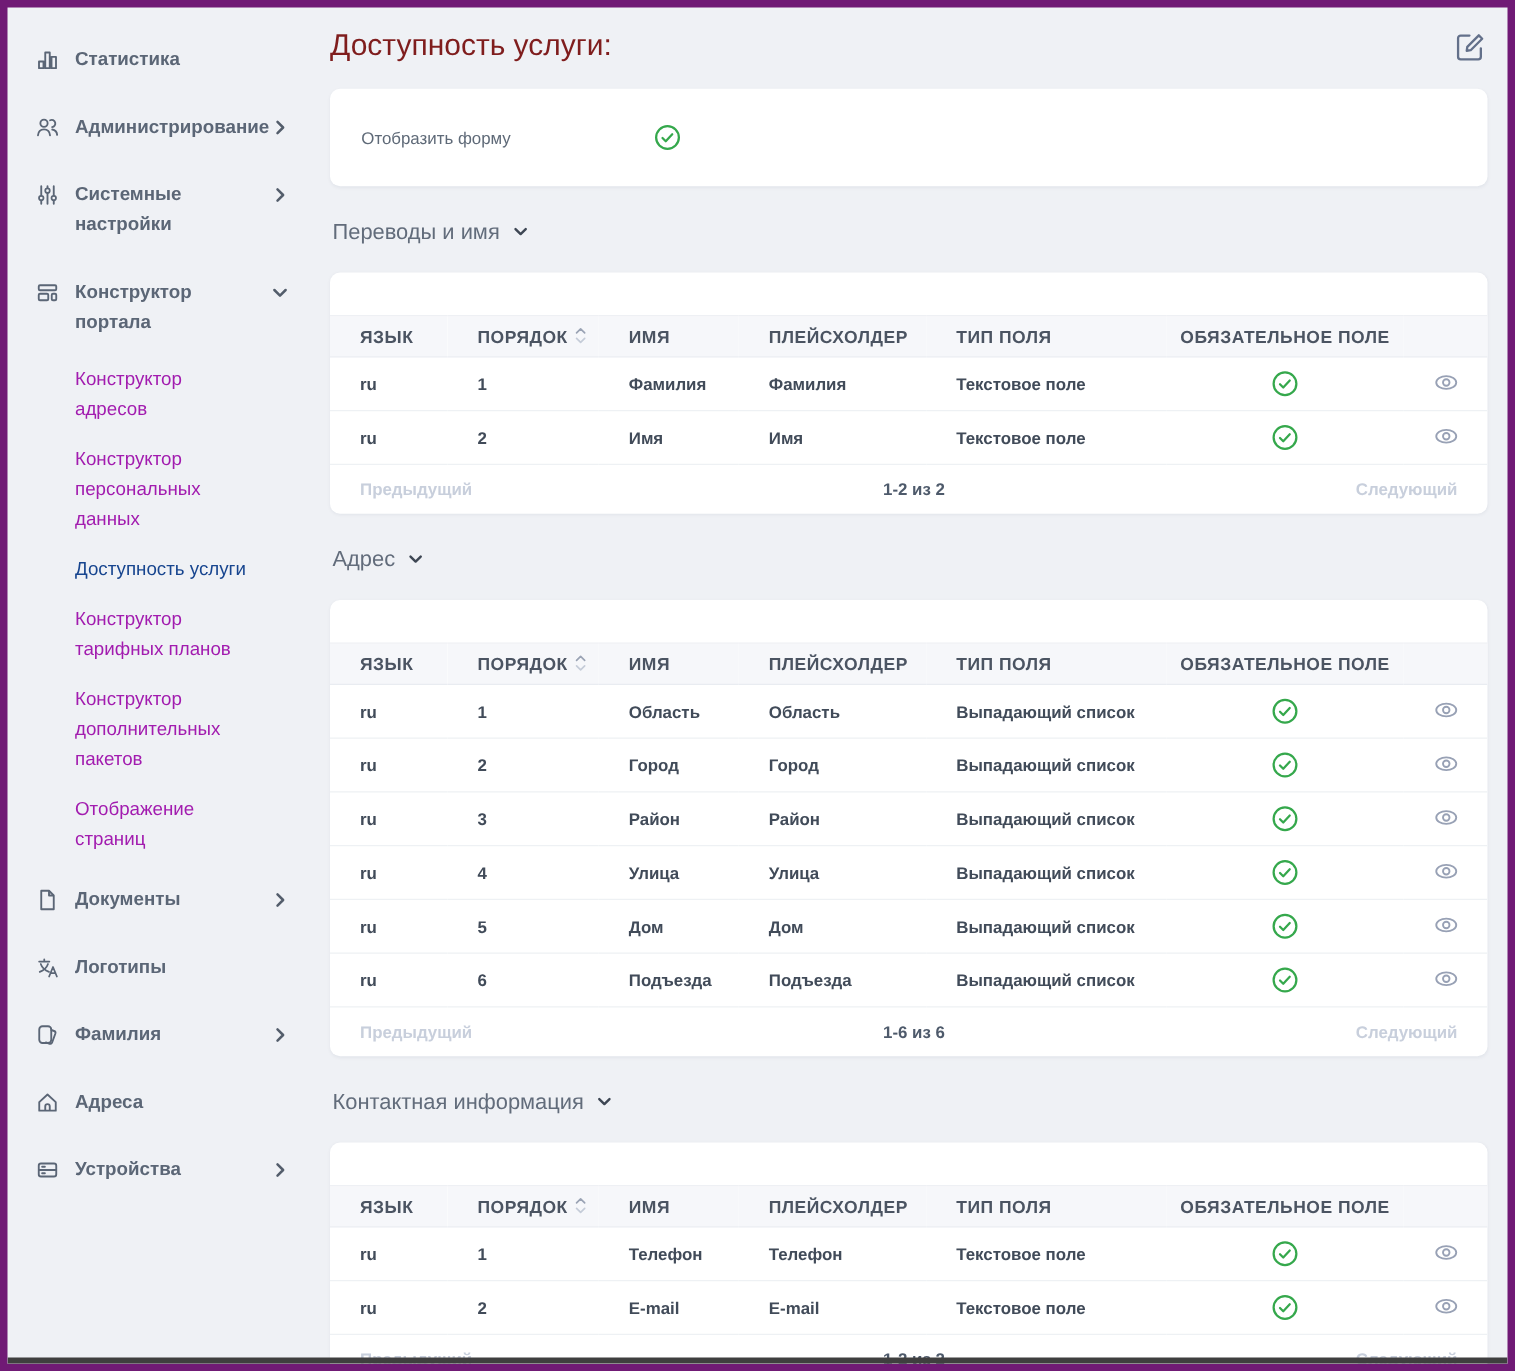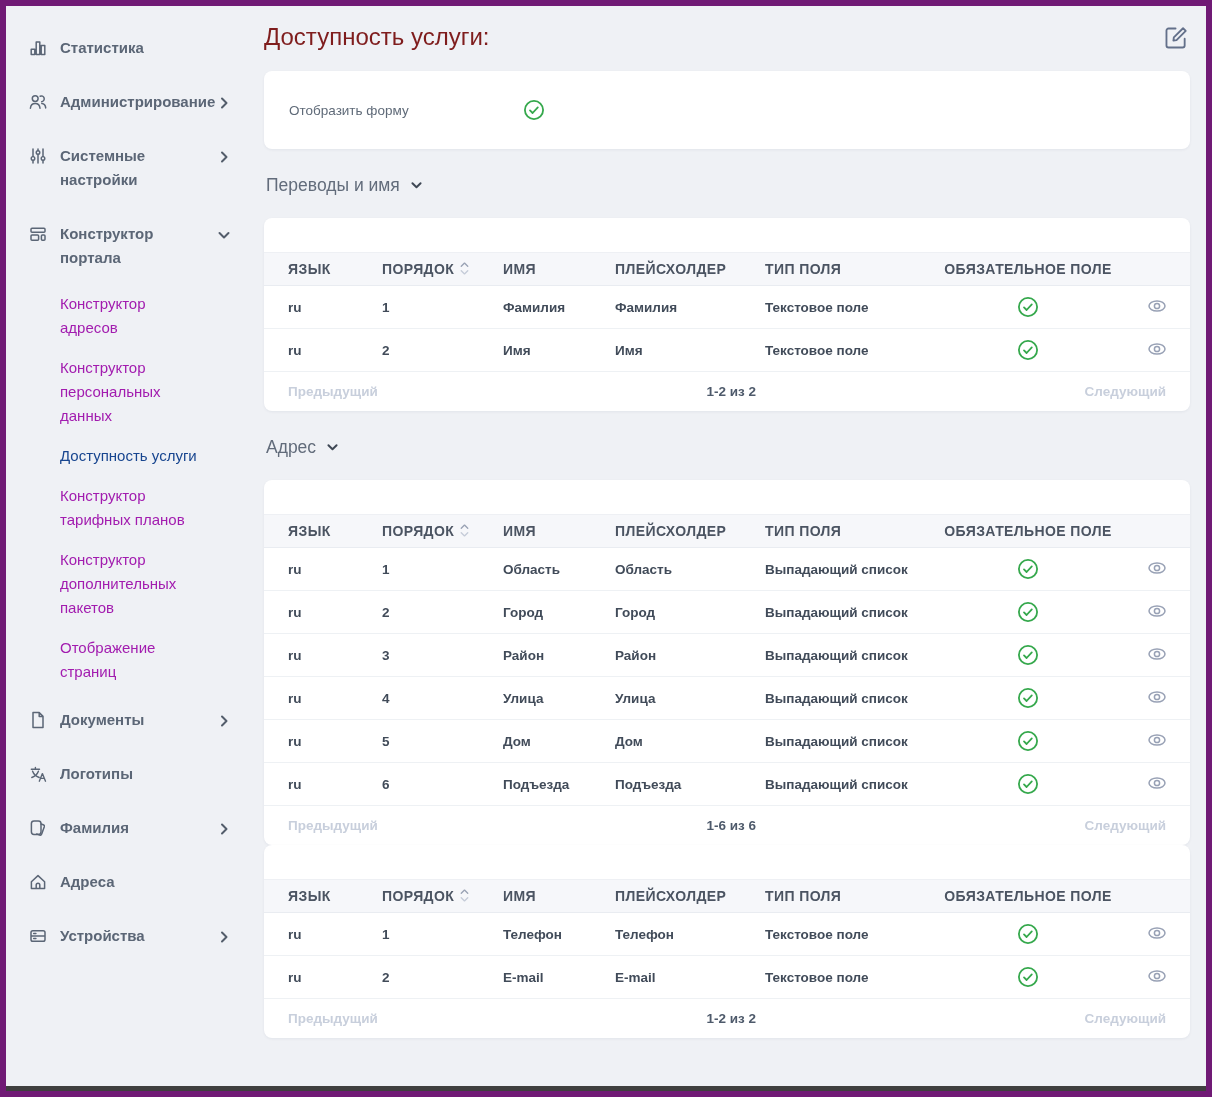--- a/index.html
+++ b/index.html
@@ -398,20 +398,26 @@
               </tbody>
       </table>
       <div class="card-footer">
         <span class="pg-btn">Предыдущий</span>
         <span class="pg-range">1-6 из 6</span>
         <span class="pg-btn">Следующий</span>
       </div>
     </div>
   </div>
         <div class="section">
+    <div class="section-heading">
+      <span>Контактная информация</span>
+      <span class="sec-chev"><svg viewBox="0 0 14 14" width="13" height="13">
+                <path d="M2.6 4.6l4.4 4.3 4.4-4.3" fill="none" stroke="currentColor" stroke-width="2.1" stroke-linecap="round" stroke-linejoin="round"></path>
+              </svg></span>
+    </div>
     <div class="card table-card">
       <table>
         <colgroup>
                 <col style="width:94px">
                 <col style="width:121px">
                 <col style="width:112px">
                 <col style="width:150px">
                 <col style="width:192px">
                 <col style="width:190px">
                 <col>

